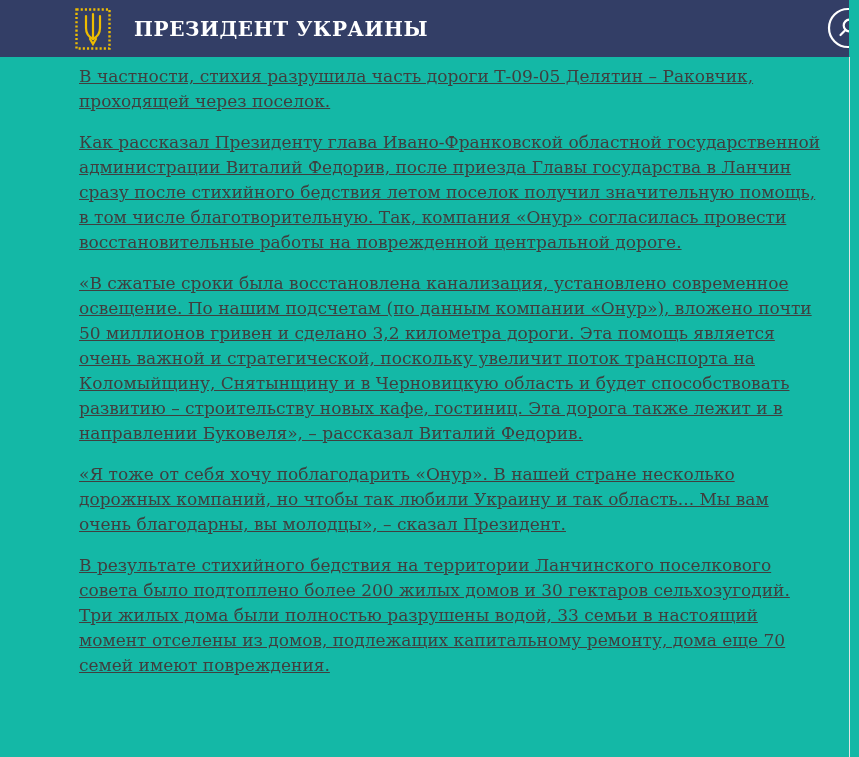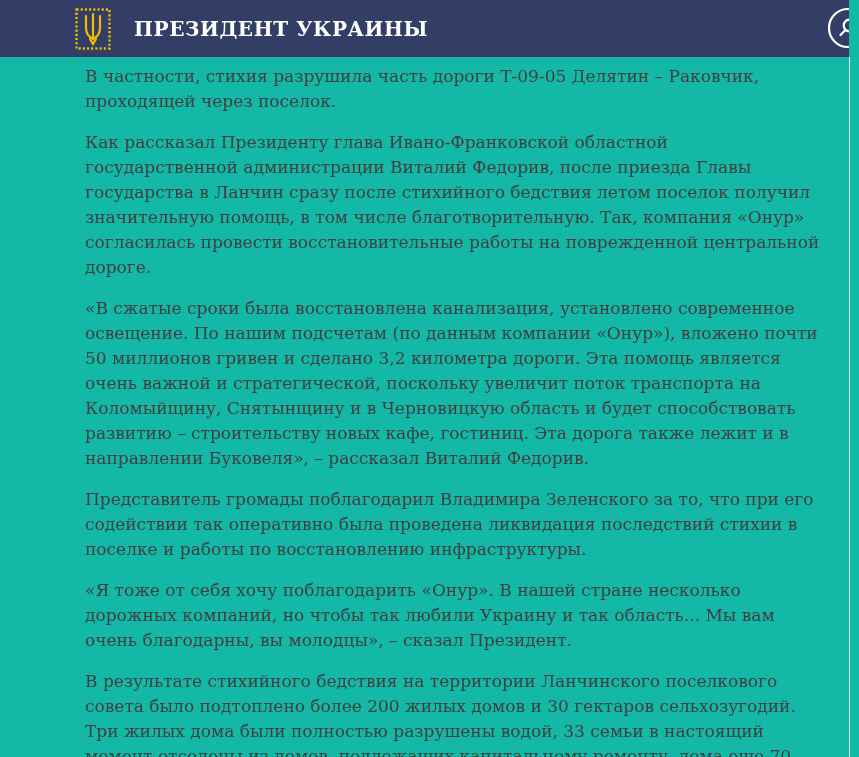--- a/index.html
+++ b/index.html
@@ -61,21 +61,22 @@
   
   .article-content {
     position: absolute;
     left: 70px; top: 64px;
     width: 752px;
     color: #3f3f3f;
     font-size: 17px;
     line-height: 25px;
   }
   .article-content p {
-    margin: 0 0 16px 15px;
+    margin: 0 0 16px 9px;
+    text-decoration: underline;
   }
 </style>
 </head>
 <body>
 
 <div class="viewport">
 
   <header class="site-header">
 
     <div class="logo-link">
@@ -106,18 +107,17 @@
     </button>
 
   </header>
 
   <div class="content-right-divider"></div>
 
   <main class="article-content">
     <p>В частности, стихия разрушила часть дороги Т-09-05 Делятин – Раковчик, проходящей через поселок.</p>
     <p>Как рассказал Президенту глава Ивано-Франковской областной государственной администрации Виталий Федорив, после приезда Главы государства в Ланчин сразу после стихийного бедствия летом поселок получил значительную помощь, в том числе благотворительную. Так, компания «Онур» согласилась провести восстановительные работы на поврежденной центральной дороге.</p>
     <p>«В сжатые сроки была восстановлена канализация, установлено современное освещение. По нашим подсчетам (по данным компании «Онур»), вложено почти 50 миллионов гривен и сделано 3,2 километра дороги. Эта помощь является очень важной и стратегической, поскольку увеличит поток транспорта на Коломыйщину, Снятынщину и в Черновицкую область и будет способствовать развитию – строительству новых кафе, гостиниц. Эта дорога также лежит и в направлении Буковеля», – рассказал Виталий Федорив.</p>
-    <p>Представитель громады поблагодарил Владимира Зеленского за то, что при его содействии так оперативно была проведена ликвидация последствий стихии в поселке и работы по восстановлению инфраструктуры.</p>
     <p>«Я тоже от себя хочу поблагодарить «Онур». В нашей стране несколько дорожных компаний, но чтобы так любили Украину и так область... Мы вам очень благодарны, вы молодцы», – сказал Президент.</p>
     <p>В результате стихийного бедствия на территории Ланчинского поселкового совета было подтоплено более 200 жилых домов и 30 гектаров сельхозугодий. Три жилых дома были полностью разрушены водой, 33 семьи в настоящий момент отселены из домов, подлежащих капитальному ремонту, дома еще 70 семей имеют повреждения.</p>
   </main>
 
 </div>
 
 </body></html>

